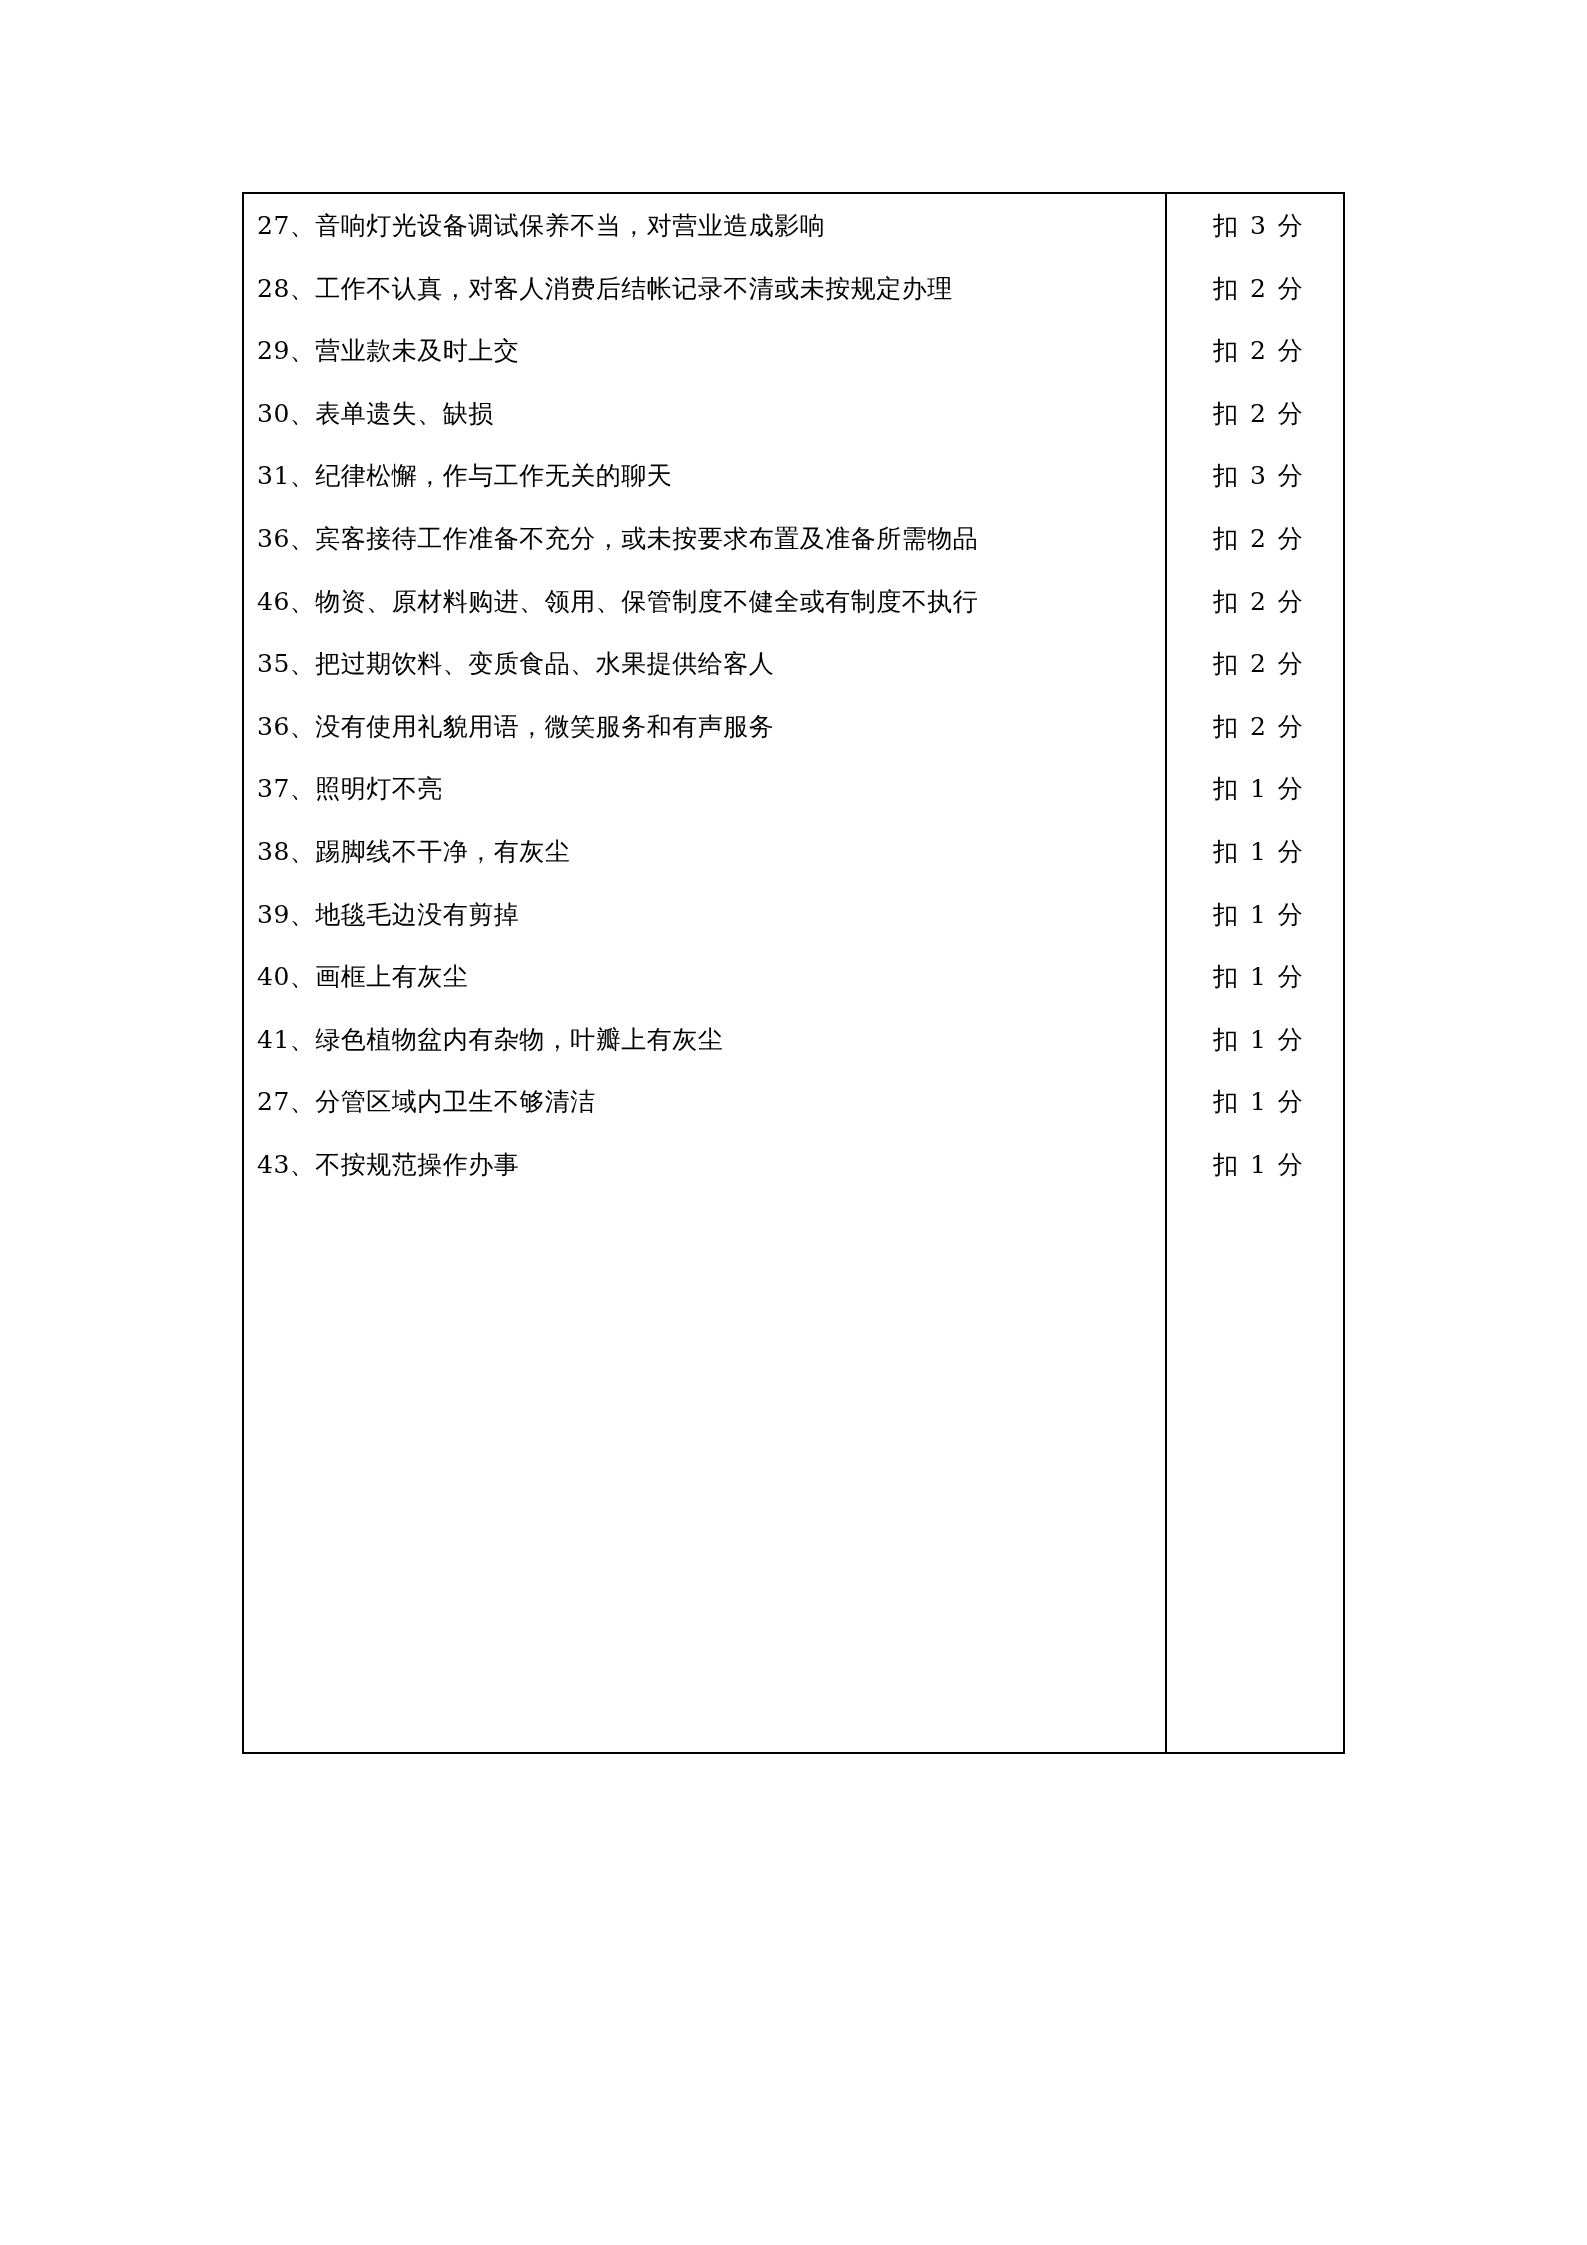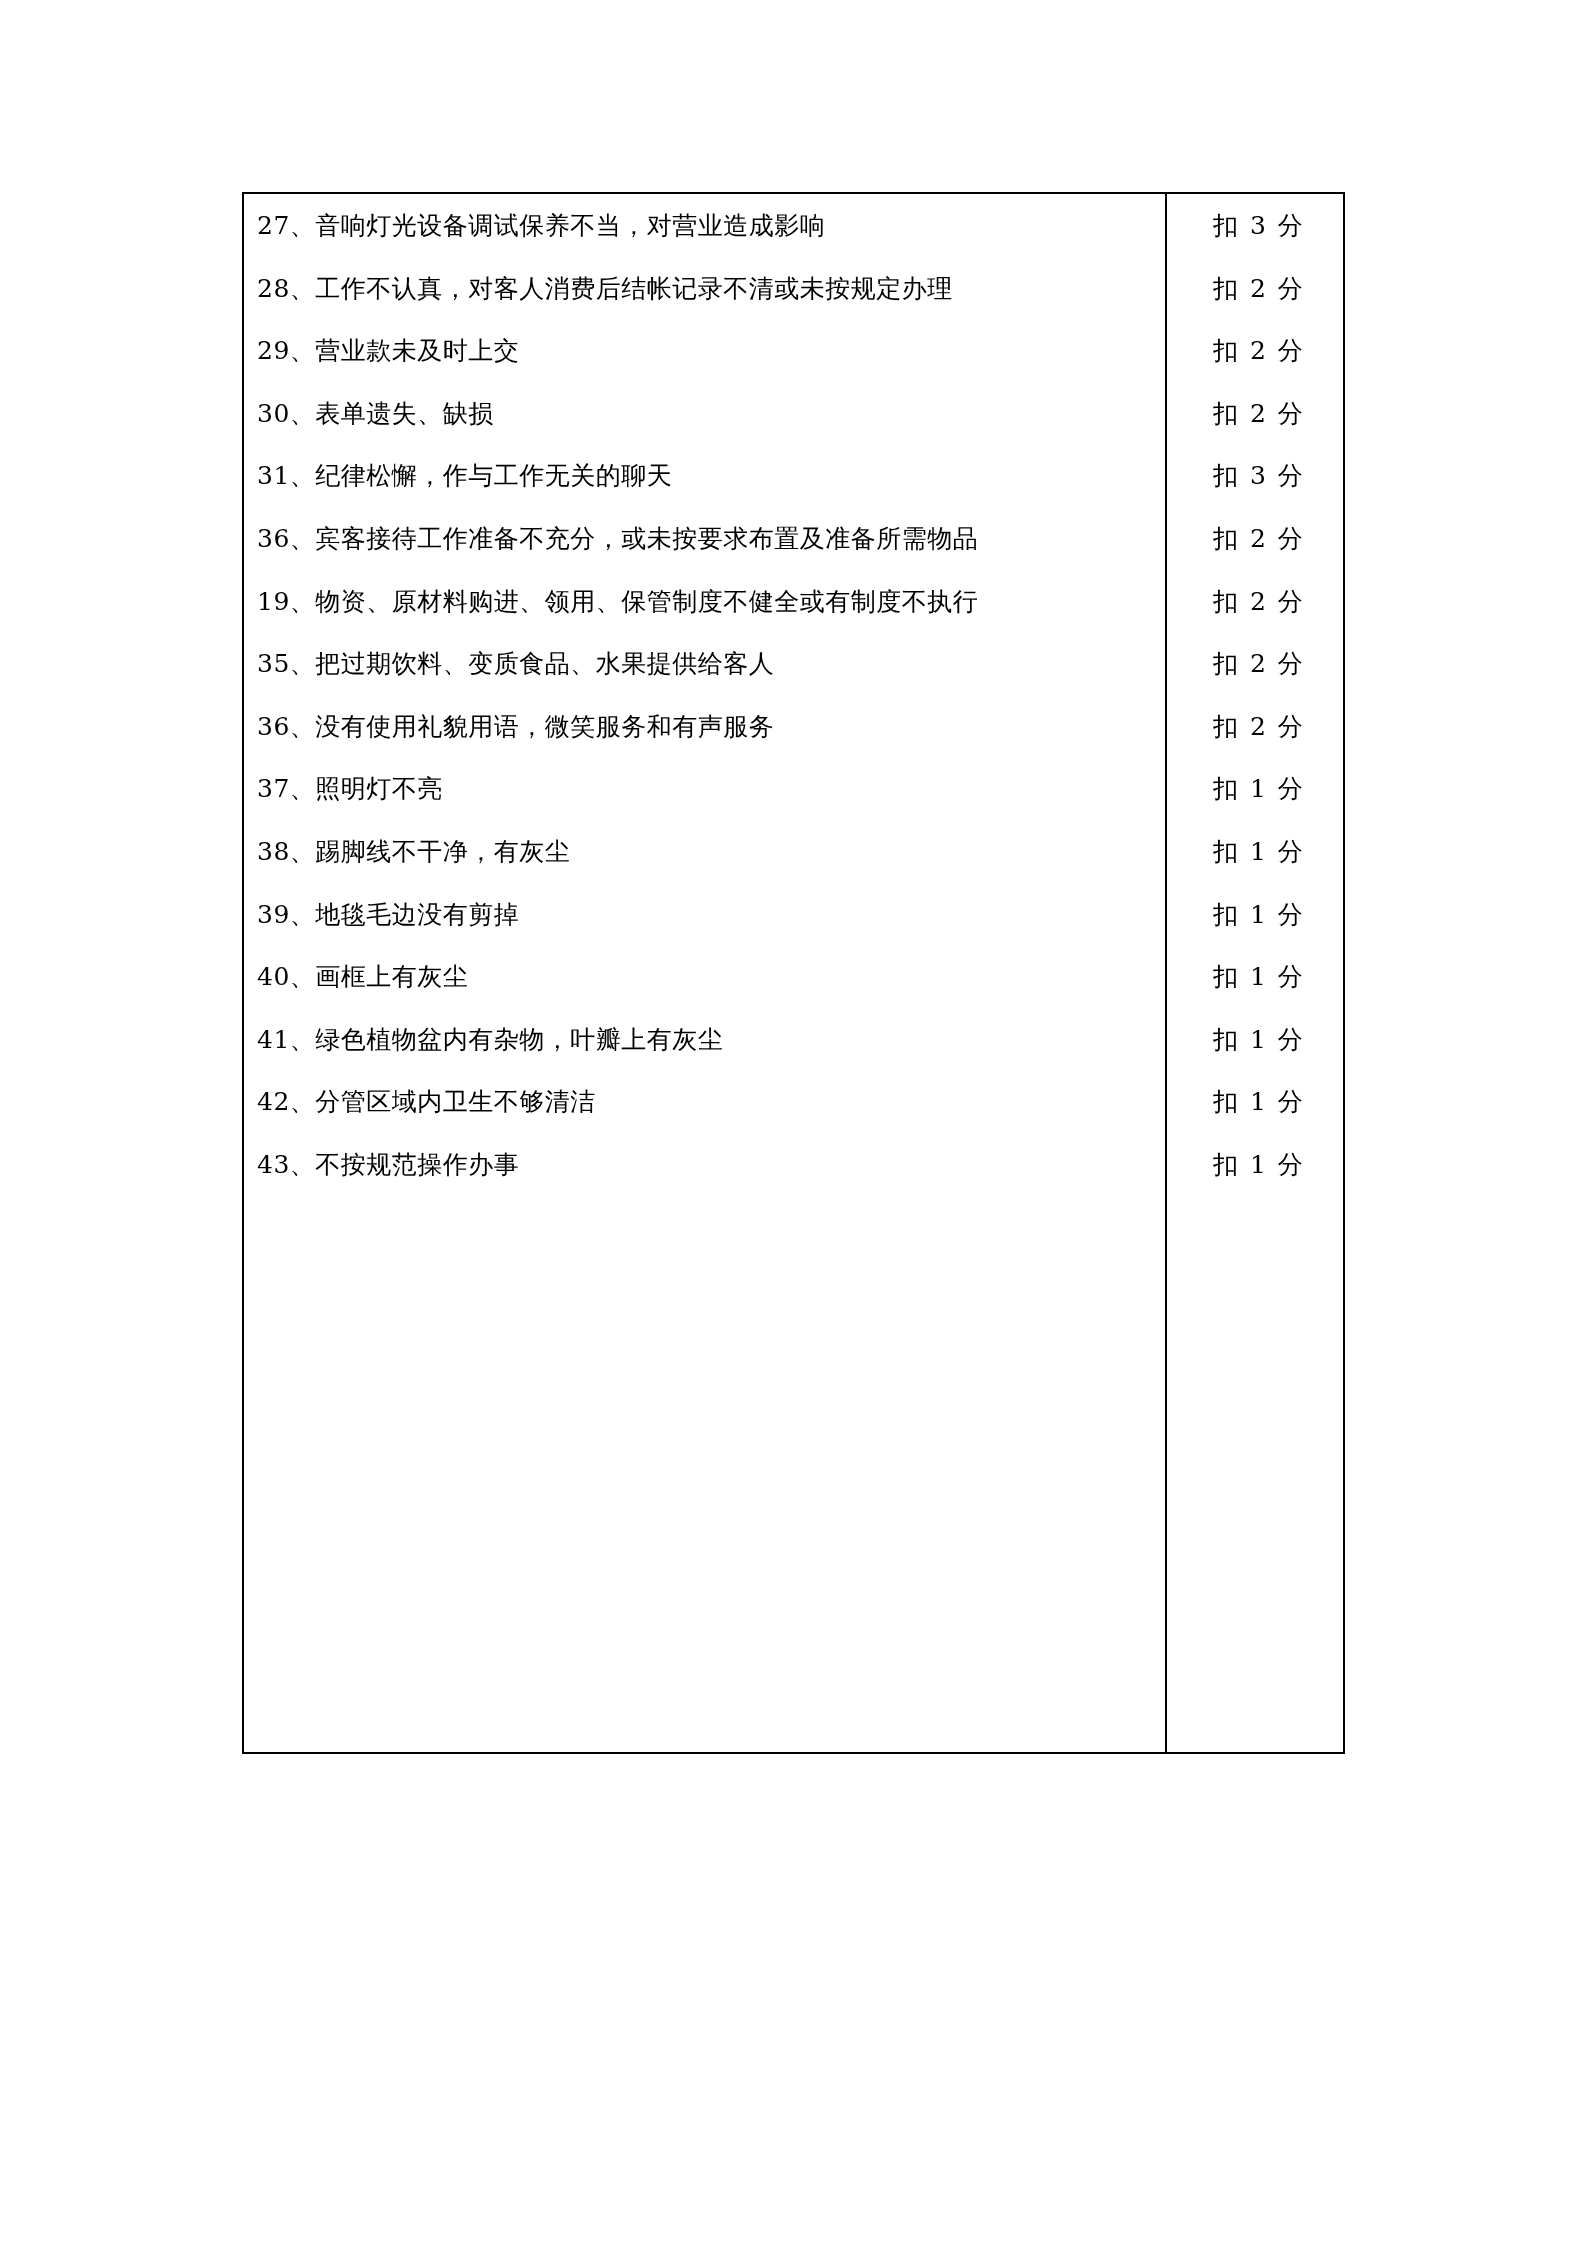--- a/index.html
+++ b/index.html
@@ -88,21 +88,21 @@
     </div>
     <div class="row">
       <span class="item">31、纪律松懈，作与工作无关的聊天</span>
       <span class="score">扣 3 分</span>
     </div>
     <div class="row">
       <span class="item">36、宾客接待工作准备不充分，或未按要求布置及准备所需物品</span>
       <span class="score">扣 2 分</span>
     </div>
     <div class="row">
-      <span class="item">19、物资、原材料购进、领用、保管制度不健全或有制度不执行</span>
+      <span class="item">46、物资、原材料购进、领用、保管制度不健全或有制度不执行</span>
       <span class="score">扣 2 分</span>
     </div>
     <div class="row">
       <span class="item">35、把过期饮料、变质食品、水果提供给客人</span>
       <span class="score">扣 2 分</span>
     </div>
     <div class="row">
       <span class="item">36、没有使用礼貌用语，微笑服务和有声服务</span>
       <span class="score">扣 2 分</span>
     </div>
@@ -120,21 +120,21 @@
     </div>
     <div class="row">
       <span class="item">40、画框上有灰尘</span>
       <span class="score">扣 1 分</span>
     </div>
     <div class="row">
       <span class="item">41、绿色植物盆内有杂物，叶瓣上有灰尘</span>
       <span class="score">扣 1 分</span>
     </div>
     <div class="row">
-      <span class="item">42、分管区域内卫生不够清洁</span>
+      <span class="item">27、分管区域内卫生不够清洁</span>
       <span class="score">扣 1 分</span>
     </div>
     <div class="row">
       <span class="item">43、不按规范操作办事</span>
       <span class="score">扣 1 分</span>
     </div>
   </div>
 </div>
 
 </body></html>

